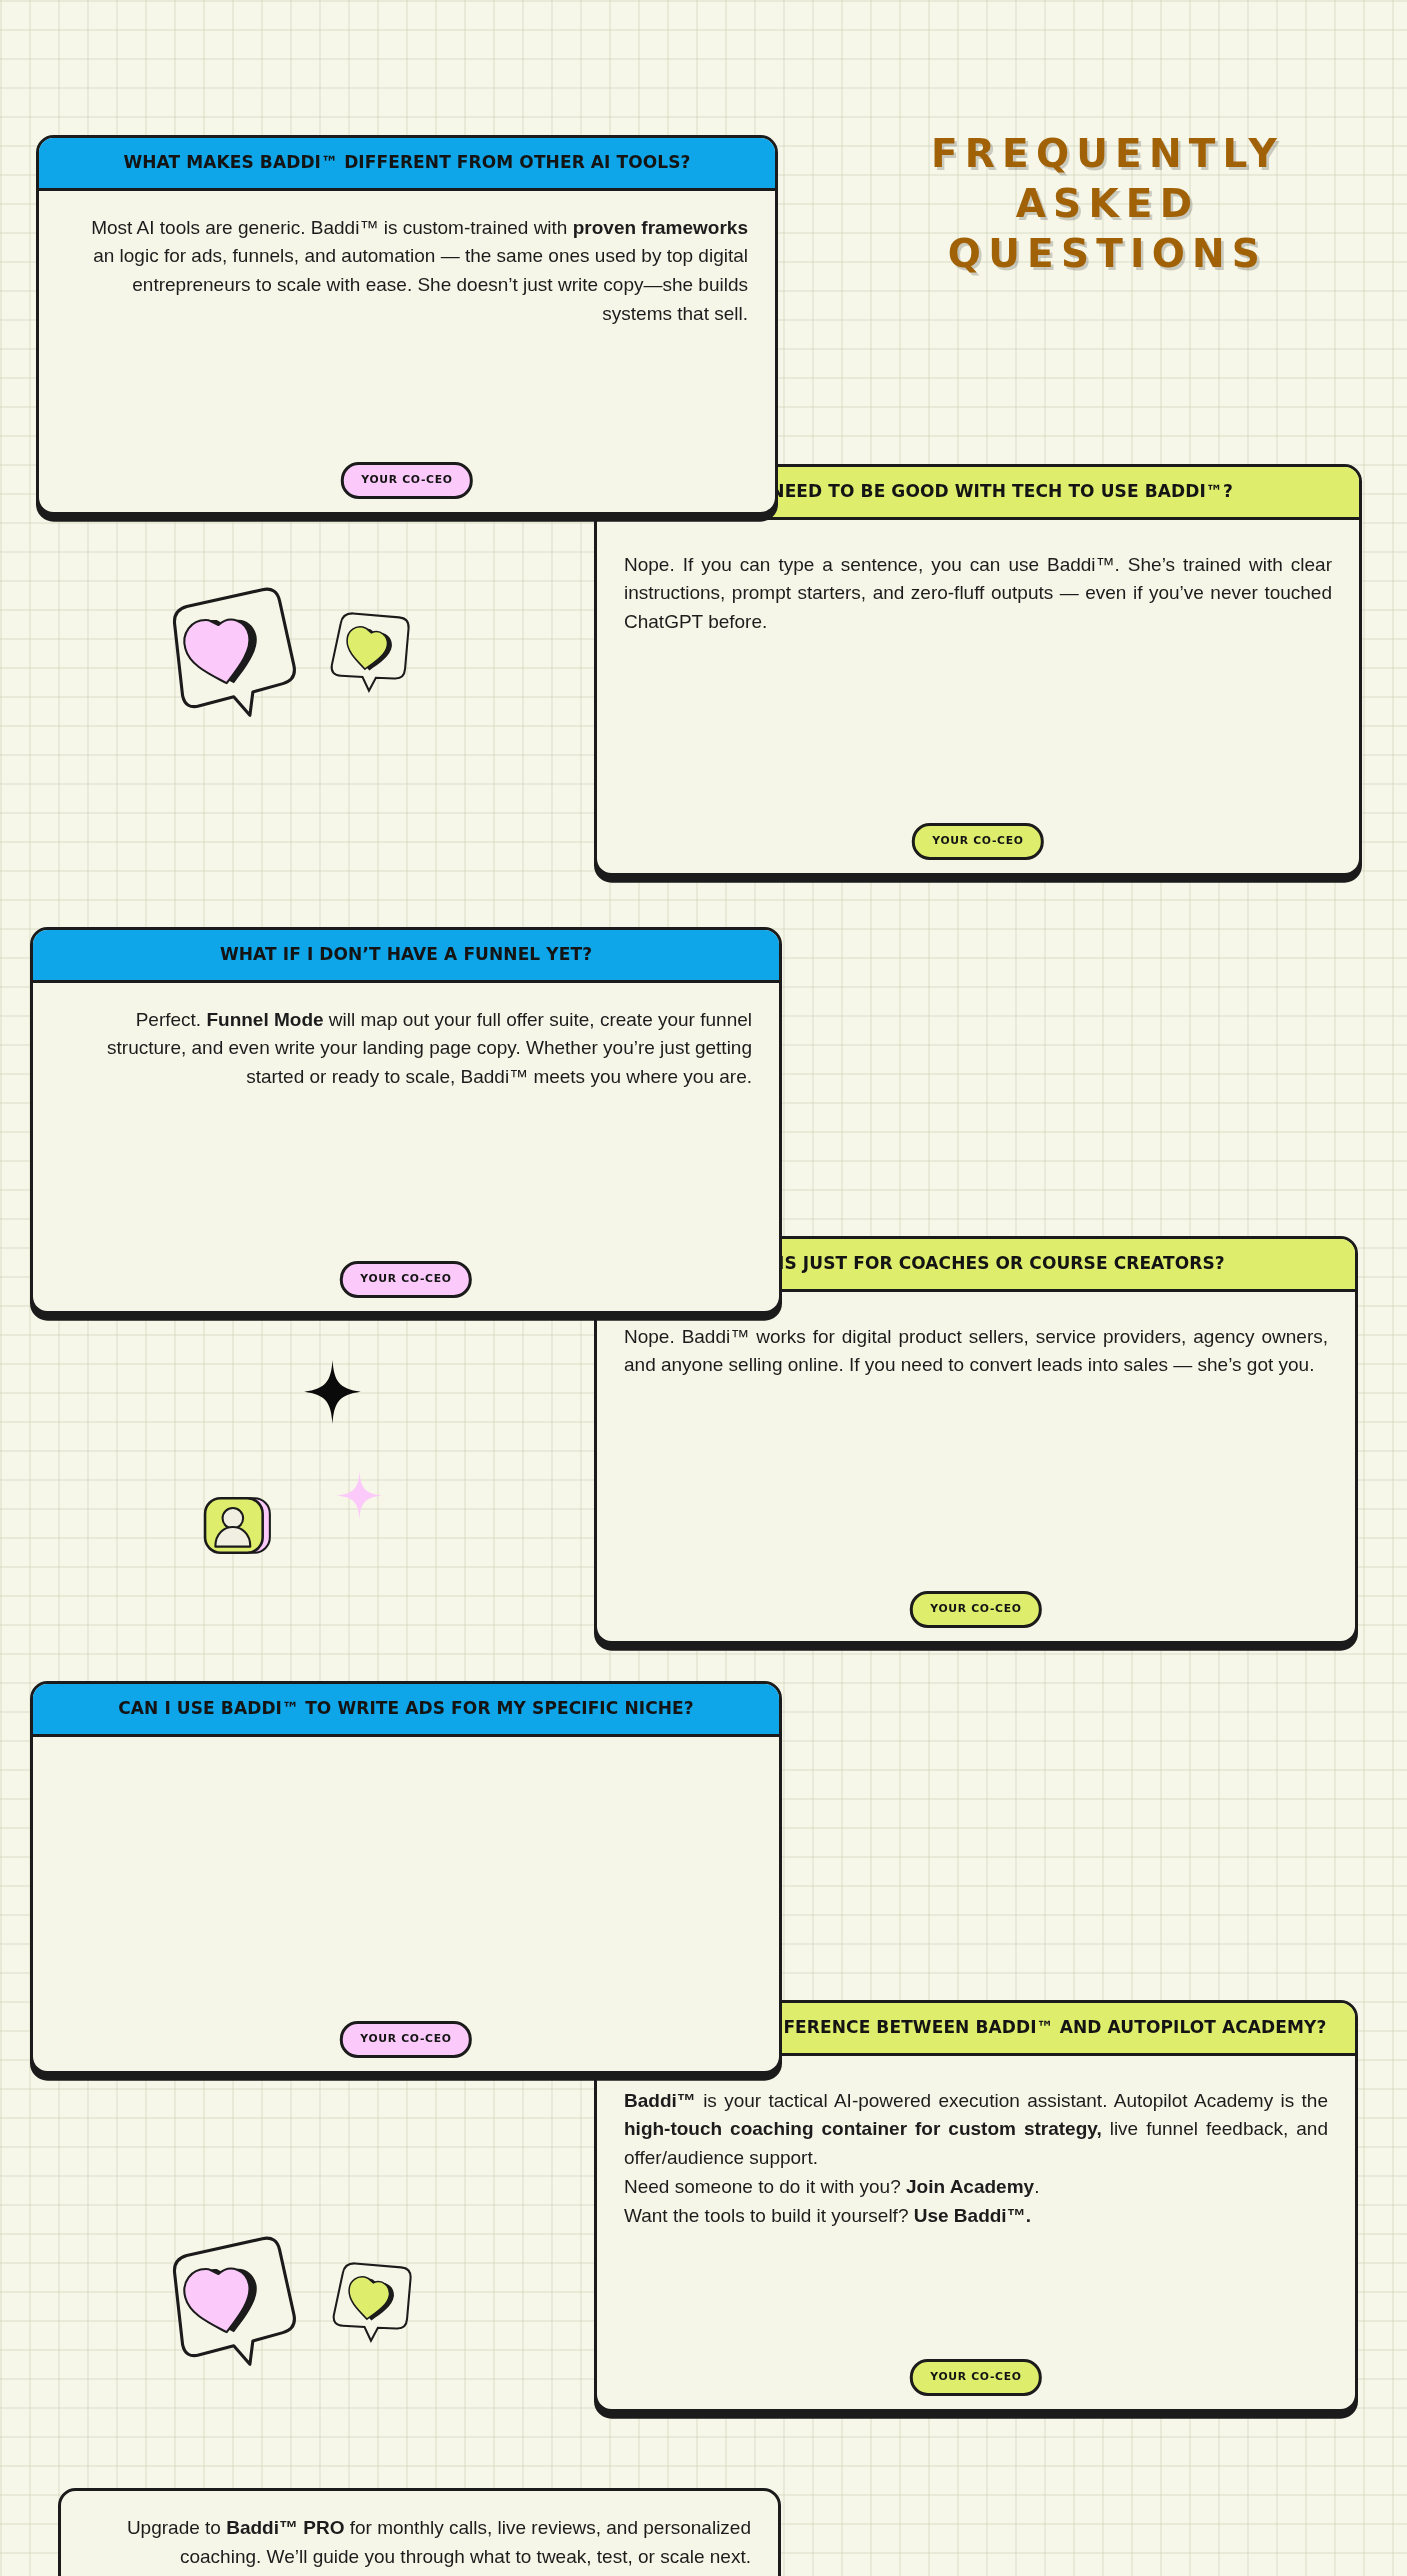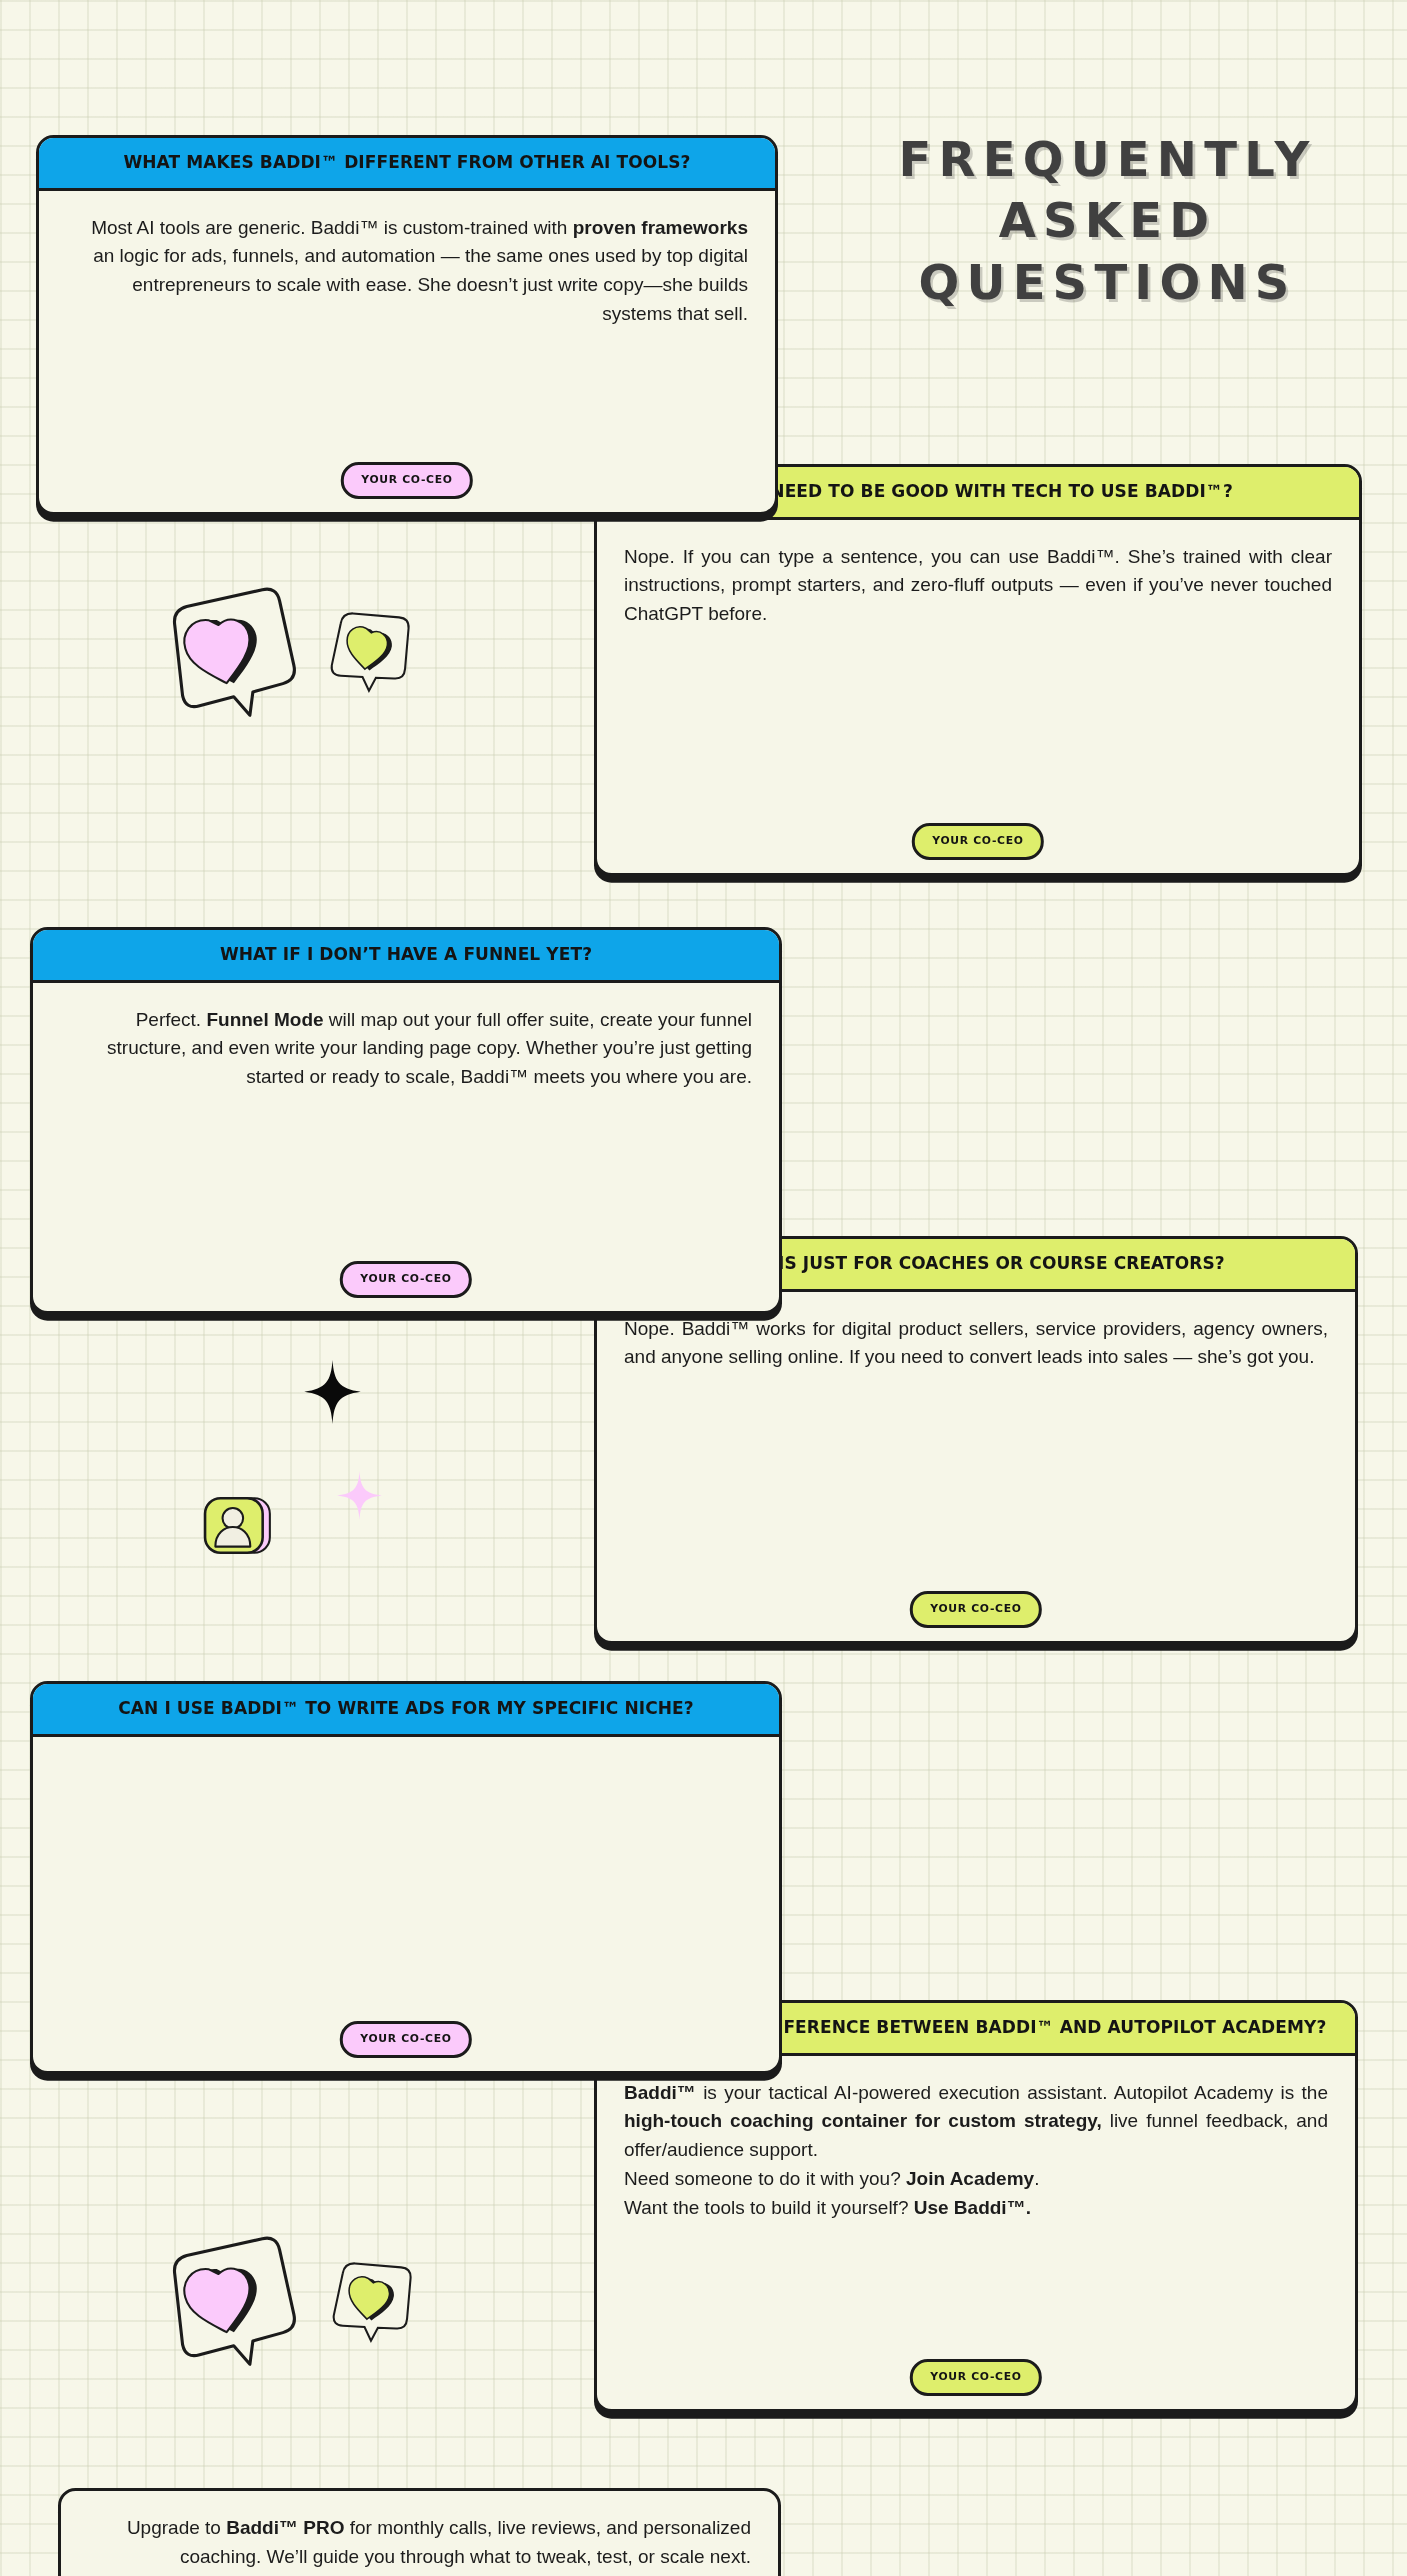--- a/index.html
+++ b/index.html
@@ -13,24 +13,24 @@
     font-family:"Liberation Sans", sans-serif;
     color:#1c1c1c;
   }
 
   
   #faq-title{
     position:absolute; left:886px; top:129px; width:443px;
     text-align:center;
     font-family:"DejaVu Sans", sans-serif;
     font-weight:bold;
-    font-size:48px;
+    font-size:39px;
     line-height:1.28;
     letter-spacing:7.2px;
-    color:#404040;
+    color:#a16207;
     text-shadow:2.6px 2.6px 0 rgba(0,0,0,0.18);
   }
   #faq-title .tl{display:block;}
 
   
   .faq-card{
     position:absolute;
     border:3.6px solid #1b1b1b;
     border-radius:17.5px;
     background:#F6F6E8;
@@ -56,21 +56,21 @@
   .card-head.green{background:#DEEE6C;}
 
   .card-body{
     flex:1 1 auto;
     position:relative;
     padding:23px 27px 0 27px;
     font-size:19px;
     line-height:1.52;
     color:#1c1c1c;
   }
-  .card-body.justify p{text-align:justify;}
+  .card-body.justify p{text-align:justify;margin-top:8px;}
   .card-body p{margin:0;text-align:right;}
   .card-body b{font-weight:bold;}
 
   .co-ceo{
     position:absolute;
     left:50%;transform:translateX(-50%);
     bottom:13.4px;
     border:3.1px solid #1b1b1b;
     border-radius:18px;
     padding:7.2px 17.5px;

